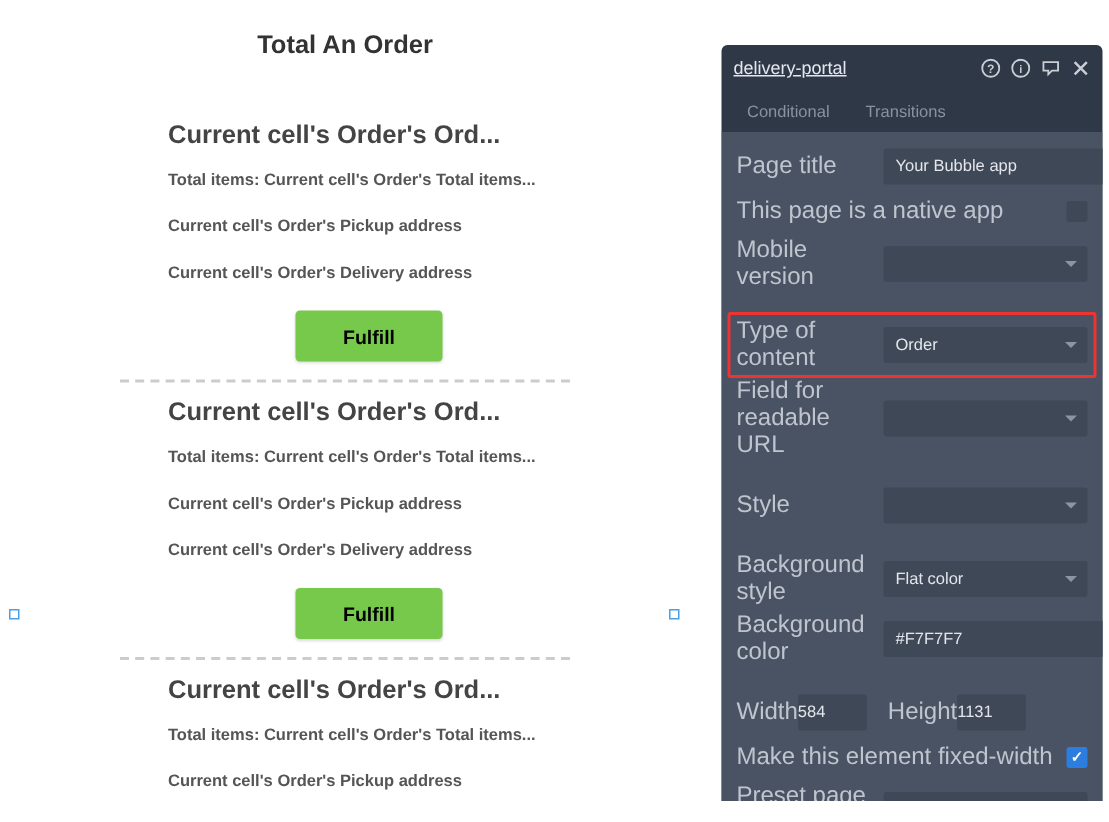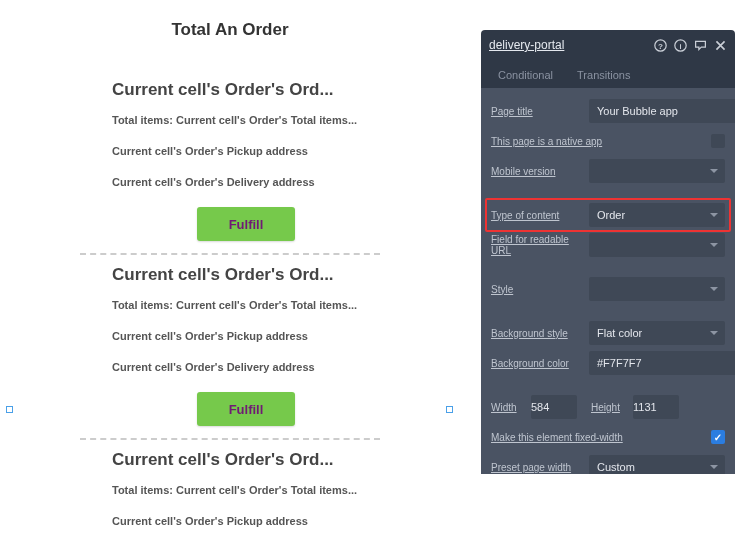--- a/index.html
+++ b/index.html
@@ -5,39 +5,39 @@
 * { box-sizing: border-box; margin: 0; padding: 0; font-family: -apple-system, BlinkMacSystemFont, "Segoe UI", Arial, sans-serif; }
 body { width: 739px; height: 548px; background: #fff; position: relative; overflow: hidden; }
 
 .canvas { position: absolute; left: 0; top: 0; width: 460px; height: 548px; background: #fff; }
 .page-title { font-size: 17px; font-weight: 700; color: #333; text-align: center; margin-top: 20px; }
 .cells { margin-top: 30px; }
 .cell { padding: 10px 80px 12px 112px; position: relative; }
 .divider { border-top: 2px dashed #ccc; margin: 0 80px; }
 .ord-head { font-size: 17px; font-weight: 700; color: #444; margin-bottom: 14px; }
 .line { font-size: 11px; font-weight: 700; color: #555; margin-bottom: 19px; }
-.fulfill { display: block; width: 98px; height: 34px; background: #76c94b; color: #701a75; font-size: 13px; font-weight: 600; border: none; border-radius: 3px; box-shadow: 0 1px 2px rgba(0,0,0,0.15); margin: 0 auto; cursor: pointer; }
+.fulfill { display: block; width: 98px; height: 34px; background: #76c94b; color: #000000; font-size: 13px; font-weight: 600; border: none; border-radius: 3px; box-shadow: 0 1px 2px rgba(0,0,0,0.15); margin: 0 auto; cursor: pointer; }
 
 .sel-handle { position: absolute; width: 7px; height: 7px; background: #fff; border: 1px solid #4aa0e8; }
 .sel-left { left: 6px; top: 406px; }
 .sel-right { left: 446px; top: 406px; }
 
-.panel { position: absolute; right: 4px; top: 30px; width: 254px; height: 444px; background: #2f3846; border-radius: 4px 4px 0 0; color: #d0d4da; font-size: 11px; overflow: hidden; margin-left: 36px; }
+.panel { position: absolute; right: 4px; top: 30px; width: 254px; height: 504px; background: #2f3846; border-radius: 4px 4px 0 0; color: #d0d4da; font-size: 11px; overflow: hidden; margin-left: 36px; }
 .pnl-head { height: 30px; display: flex; align-items: center; padding: 0 8px; }
 .pnl-title { color: #e4e8ee; text-decoration: underline; font-size: 12px; flex: 1; }
 .pnl-icons { display: flex; gap: 7px; color: #c9ced6; }
 .pnl-icon { width: 13px; height: 13px; cursor: pointer; }
 
 .tabs { display: flex; height: 28px; padding: 0 6px; gap: 2px; align-items: flex-end; }
 .tab { padding: 7px 11px 7px; font-size: 11px; color: #8a92a1; cursor: pointer; border-radius: 3px 3px 0 0; }
 .tab.active { background: #4a5363; color: #e8ecf2; }
 
 .pnl-body { background: #4a5363; padding: 10px 10px 14px; }
 .row { display: flex; align-items: center; min-height: 26px; margin-bottom: 4px; }
-.row-label { flex: 0 0 98px; color: #bfc5cf; font-size: 10px; text-decoration: underline; }
+.row-label { flex: 0 0 98px; color: #bfc5cf; font-size: 16px; }
 .ctrl { flex: 1; height: 24px; background: #3f4856; border-radius: 2px; display: flex; align-items: center; padding: 0 8px; color: #e3e6ec; font-size: 11px; cursor: pointer; }
 .input { flex: 1; height: 24px; background: #3f4856; border: none; border-radius: 2px; color: #e3e6ec; font-size: 11px; padding: 0 8px; }
 .dd { position: relative; }
 .dd::after { content: ""; position: absolute; right: 7px; top: 10px; border-left: 4px solid transparent; border-right: 4px solid transparent; border-top: 4px solid #8d95a3; }
 .chk { width: 14px; height: 14px; background: #3f4856; border-radius: 2px; margin-left: auto; cursor: pointer; }
 .chk.checked { background: #2b7de0; display: flex; align-items: center; justify-content: center; }
 .chk.checked::after { content: "✓"; color: #fff; font-size: 10px; font-weight: bold; }
 
 .spacer { height: 14px; }
 .highlight-row { position: relative; }

